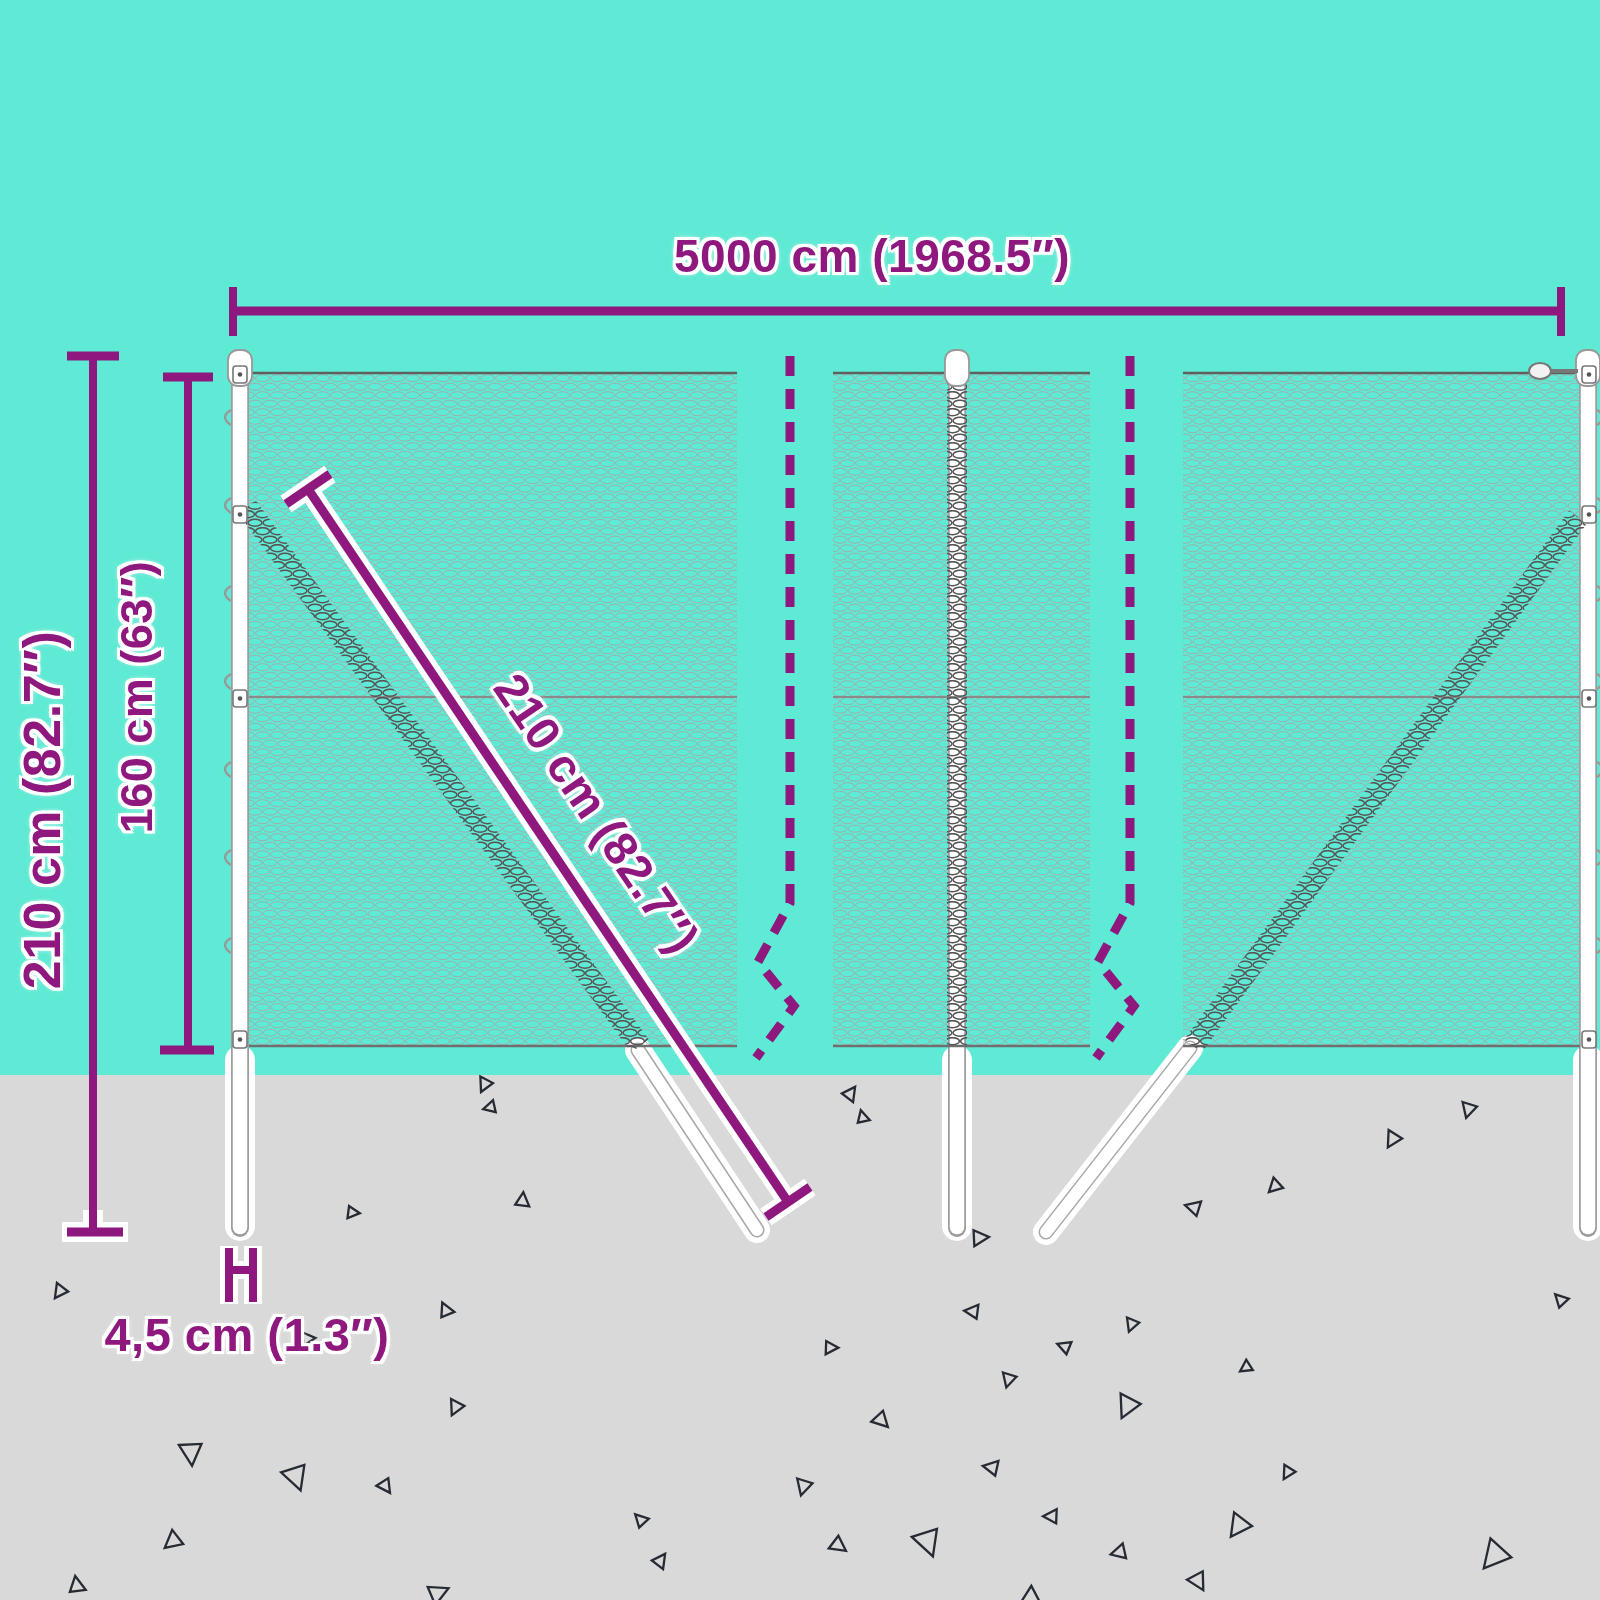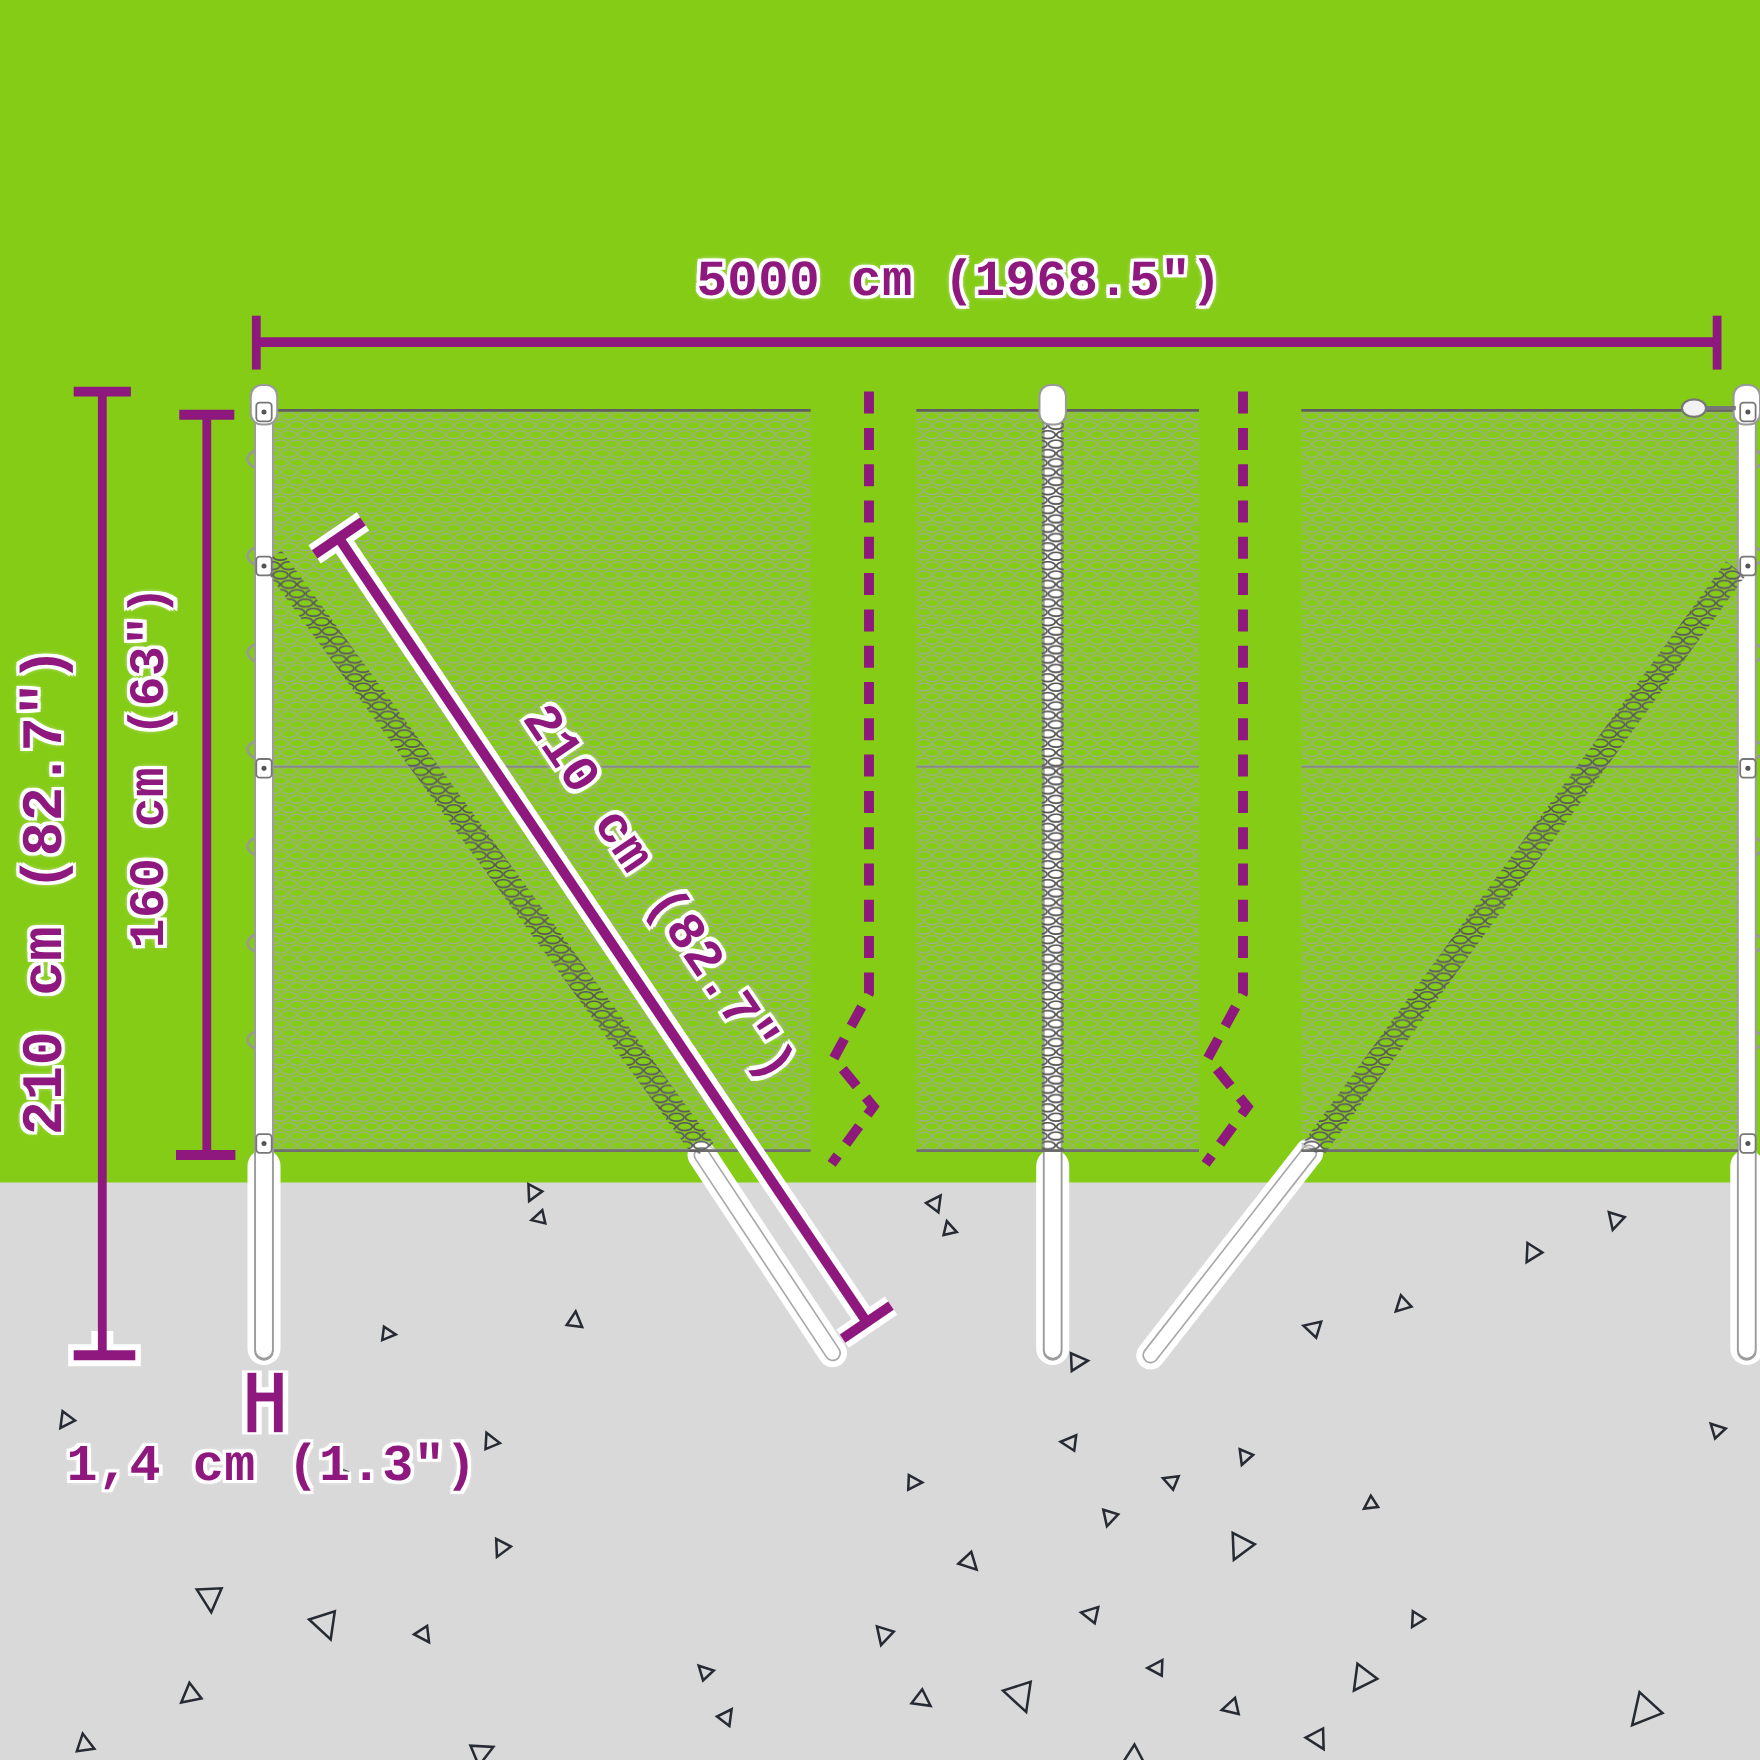--- a/index.html
+++ b/index.html
@@ -3,21 +3,21 @@
 <meta charset="utf-8">
 <style>
   :root{
     --accent:#8E187E;
     --ground:#D9D9D9;
     --triangle:#262B33;
   }
   html,body{margin:0;padding:0;background:#fff;}
   #stage{
     position:relative;width:1600px;height:1600px;overflow:hidden;
-    font-family:Liberation Mono, monospace;background:#84cc16;text-align:center;
+    font-family:Liberation Sans, sans-serif;background:#5eead4;text-align:center;
   }
   #scene{position:absolute;left:0;top:0;}
   .dim-label{
     position:absolute;font-weight:700;color:var(--accent);white-space:nowrap;
     transform:translate(-50%,-50%);letter-spacing:0.5px;
     text-shadow: 3px 0 0 #fff,-3px 0 0 #fff,0 3px 0 #fff,0 -3px 0 #fff,
                  3px 3px 0 #fff,-3px -3px 0 #fff,3px -3px 0 #fff,-3px 3px 0 #fff,
                  0 0 6px #fff,0 0 6px #fff;
   }
   #lbl-width{left:872px;top:256px;font-size:46px;}
@@ -246,14 +246,14 @@
         <line class="purple" x1="253" y1="1248" x2="253" y2="1302" stroke-width="8"></line>
         <line class="purple" x1="229" y1="1270" x2="253" y2="1270" stroke-width="8"></line>
       </g>
     </g>
   </svg>
 
   <div class="dim-label" id="lbl-width">5000 cm (1968.5″)</div>
   <div class="dim-label" id="lbl-outer">210 cm (82.7″)</div>
   <div class="dim-label" id="lbl-inner">160 cm (63″)</div>
   <div class="dim-label" id="lbl-diag">210 cm (82.7″)</div>
-  <div class="dim-label" id="lbl-post">1,4 cm (1.3″)</div>
+  <div class="dim-label" id="lbl-post">4,5 cm (1.3″)</div>
 </div>
 
 </body></html>

